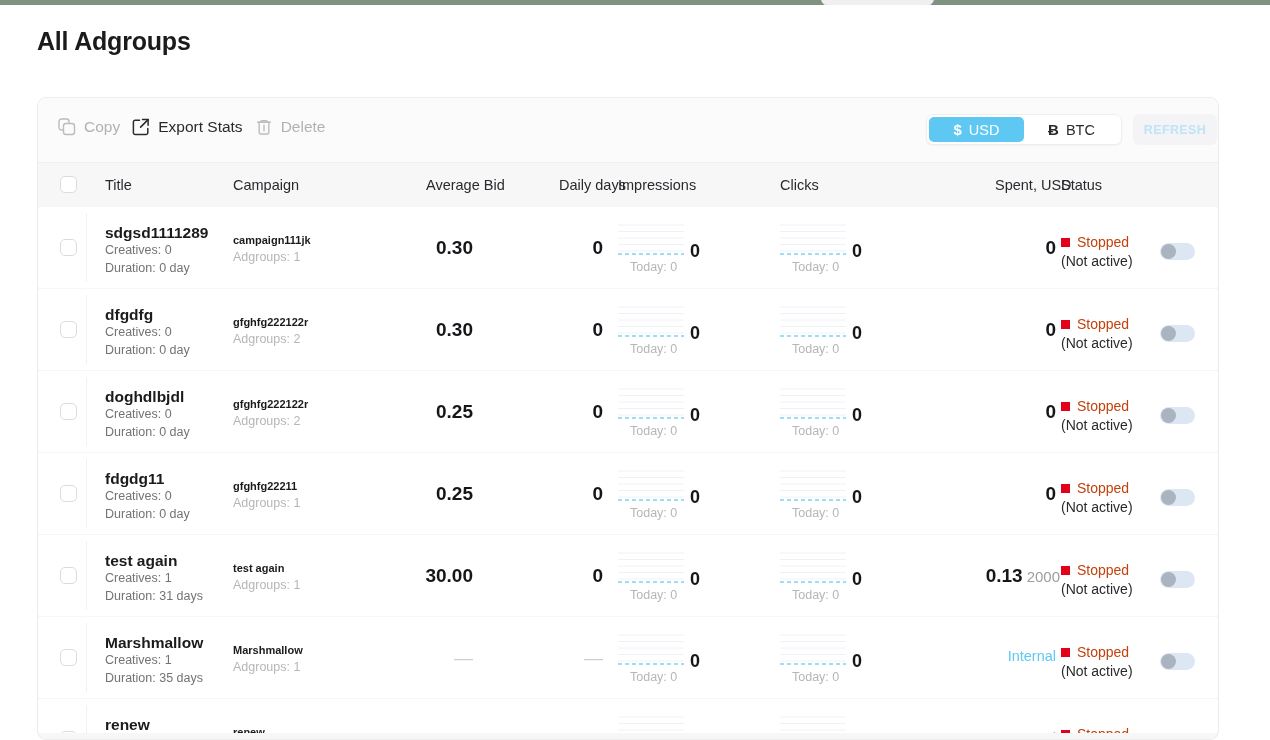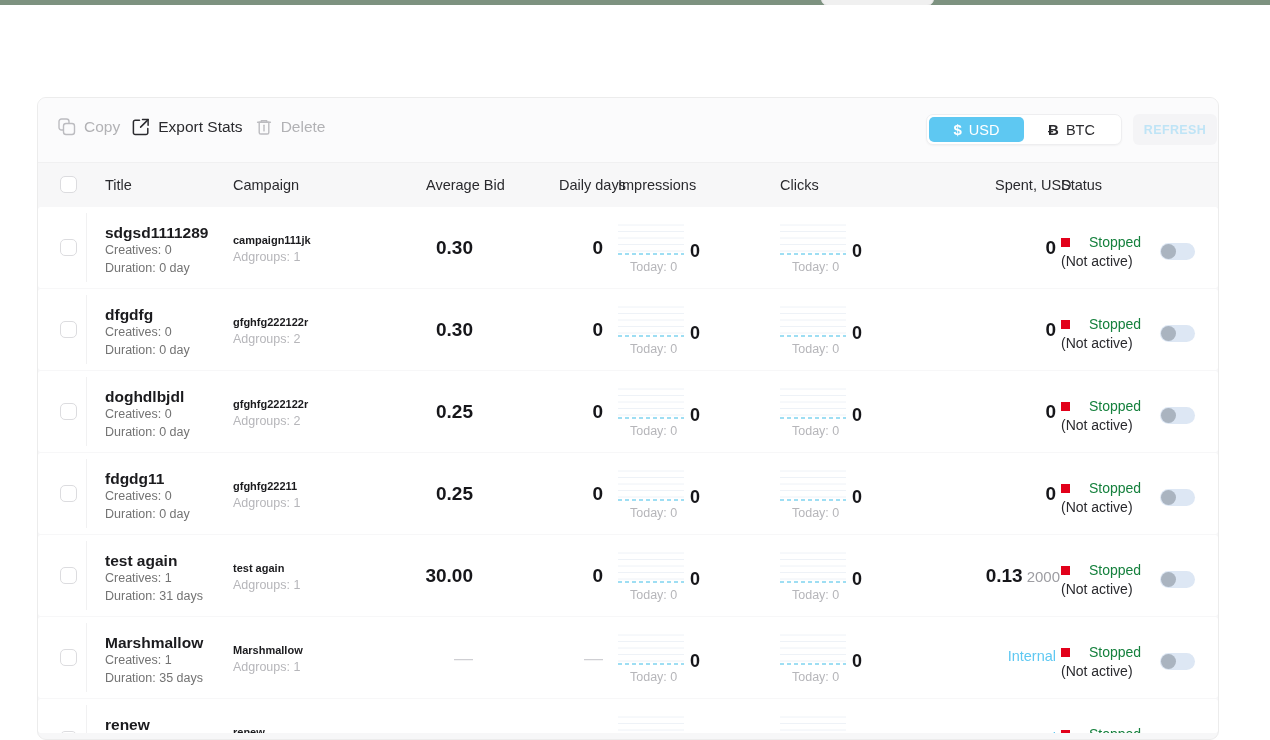--- a/index.html
+++ b/index.html
@@ -301,23 +301,23 @@
   .spent-internal {
     font-size: 14.5px;
     color: #5ec8f2;
   }
 
   
   .status-wrap { top: 27px; }
   .status-line1 {
     display: flex;
     align-items: center;
-    gap: 19px;
+    gap: 7px;
     font-size: 14px;
-    color: #15803d;
+    color: #c2410c;
     line-height: 1.25;
   }
   .status-sq {
     width: 9px;
     height: 9px;
     background: #e2001a;
     flex: none;
   }
   .status-line2 {
     font-size: 14px;
@@ -351,20 +351,21 @@
 </head>
 <body>
 
 <div class="top-strip"></div>
 <div class="cut-pill"></div>
 <div class="left-edge"></div>
 <div class="right-edge"></div>
 
 <div class="page">
 
+  <div class="page-title">All Adgroups</div>
 
   <div class="card">
 
     <div class="toolbar">
 
       <div class="tool-actions">
 
         <div class="tool-btn">
           <span>
             <svg width="18" height="18" viewBox="0 0 18 18" fill="none">

